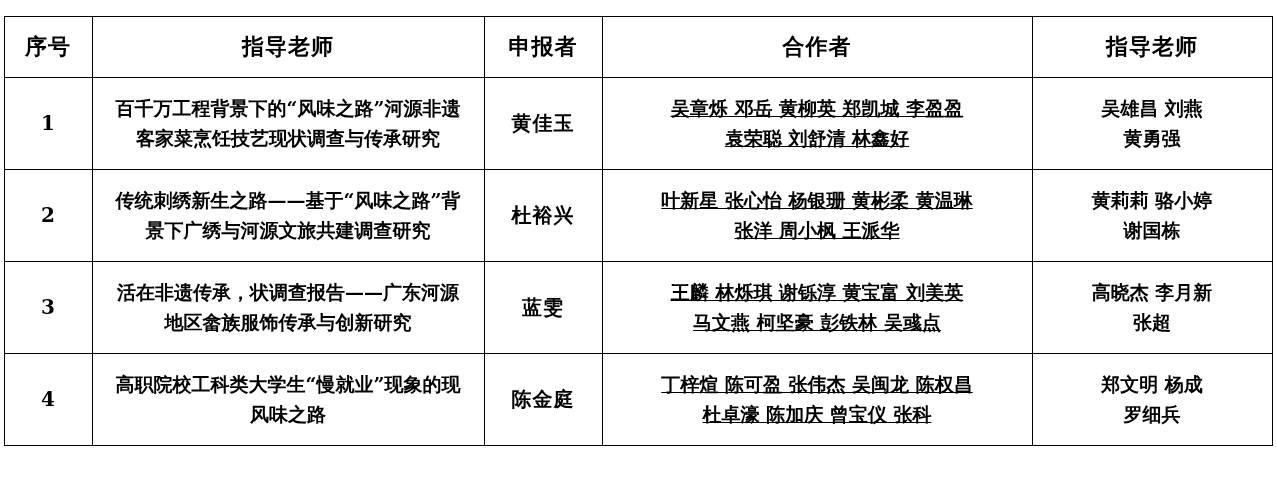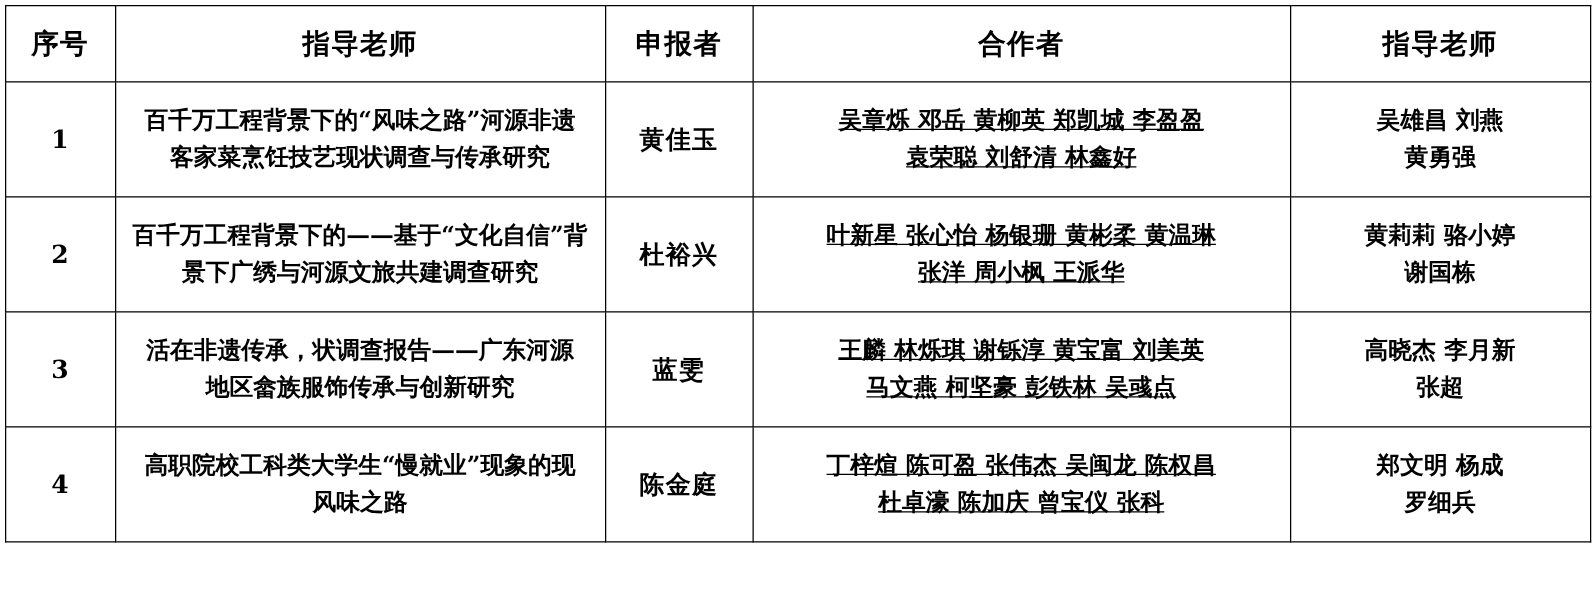--- a/index.html
+++ b/index.html
@@ -11,21 +11,21 @@
     width: 1276px;
     height: 491px;
     font-family: "DejaVu Serif", "Liberation Serif", serif;
     color: #000000;
     overflow: hidden;
   }
   .sheet {
     width: 1276px;
     height: 491px;
     box-sizing: border-box;
-    padding: 4px 3px 3px 3px;
+    padding: 16px 3px 3px 3px;
     border-radius: 29px;
   }
   table.project-table {
     border-collapse: collapse;
     table-layout: fixed;
     width: 1268px;
     margin: 0 auto;
   }
   table.project-table td,
   table.project-table th {
@@ -97,21 +97,21 @@
         </td>
         <td class="tutor">
           <span class="cellline">吴雄昌  刘燕</span>
           <span class="cellline">黄勇强</span>
         </td>
       </tr>
 
       <tr>
         <td class="idx">2</td>
         <td class="name">
-          <span class="cellwrap">百千万工程背景下的——基于“文化自信”背</span>
+          <span class="cellwrap">传统刺绣新生之路——基于“风味之路”背</span>
           <span class="cellwrap">景下广绣与河源文旅共建调查研究</span>
         </td>
         <td class="appl">杜裕兴</td>
         <td class="coop">
           <span class="cellline">叶新星  张心怡  杨银珊  黄彬柔  黄温琳</span>
           <span class="cellline">张洋  周小枫  王派华</span>
         </td>
         <td class="tutor">
           <span class="cellline">黄莉莉  骆小婷</span>
           <span class="cellline">谢国栋</span>

